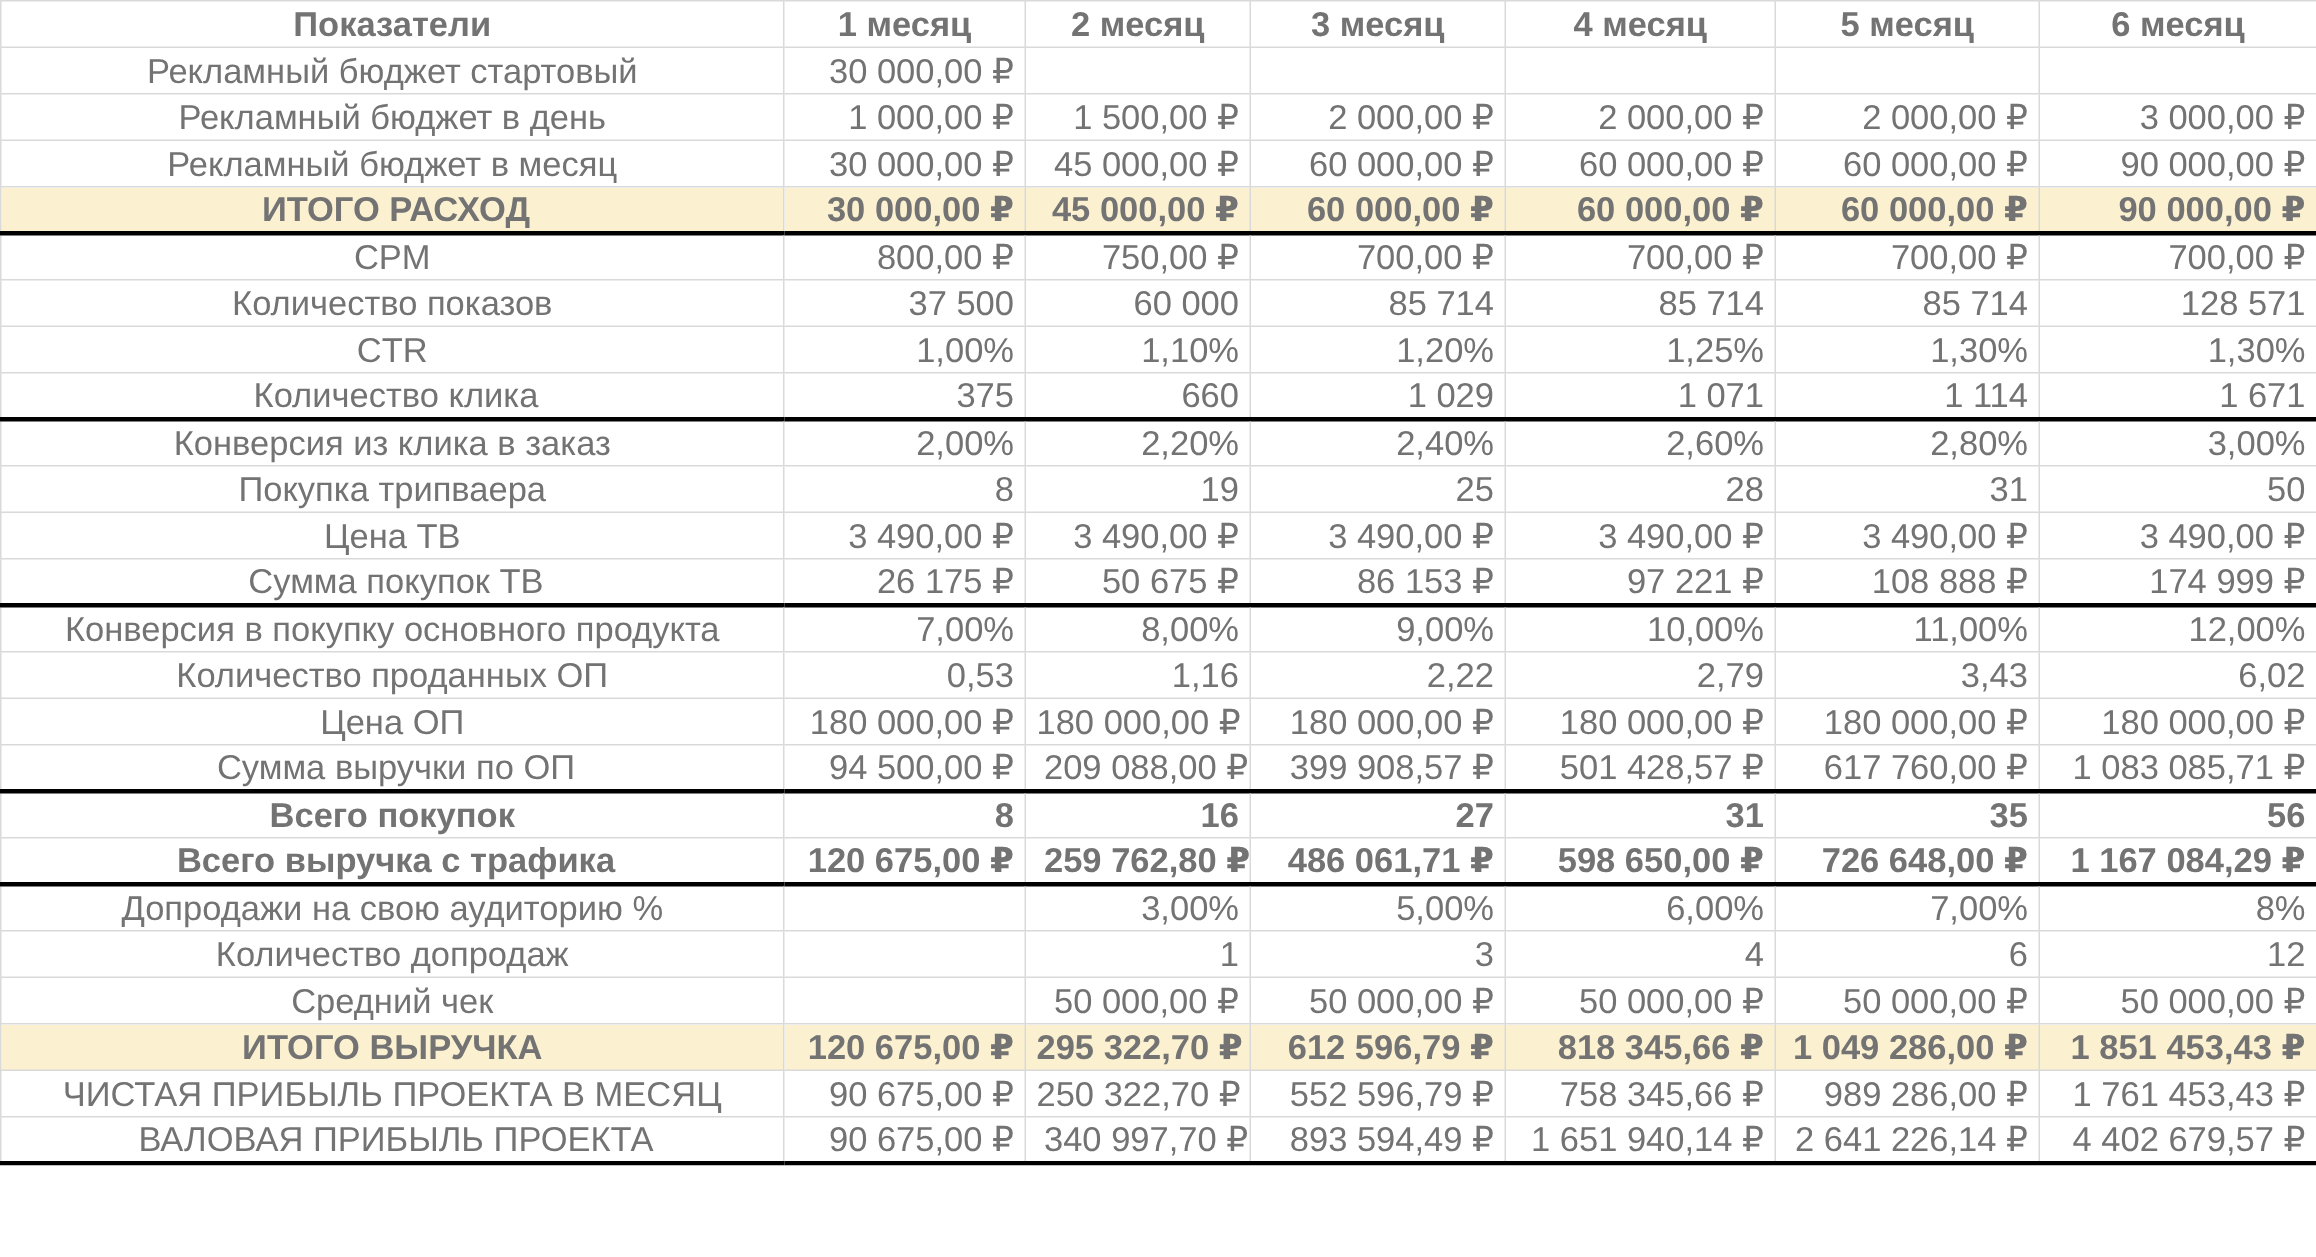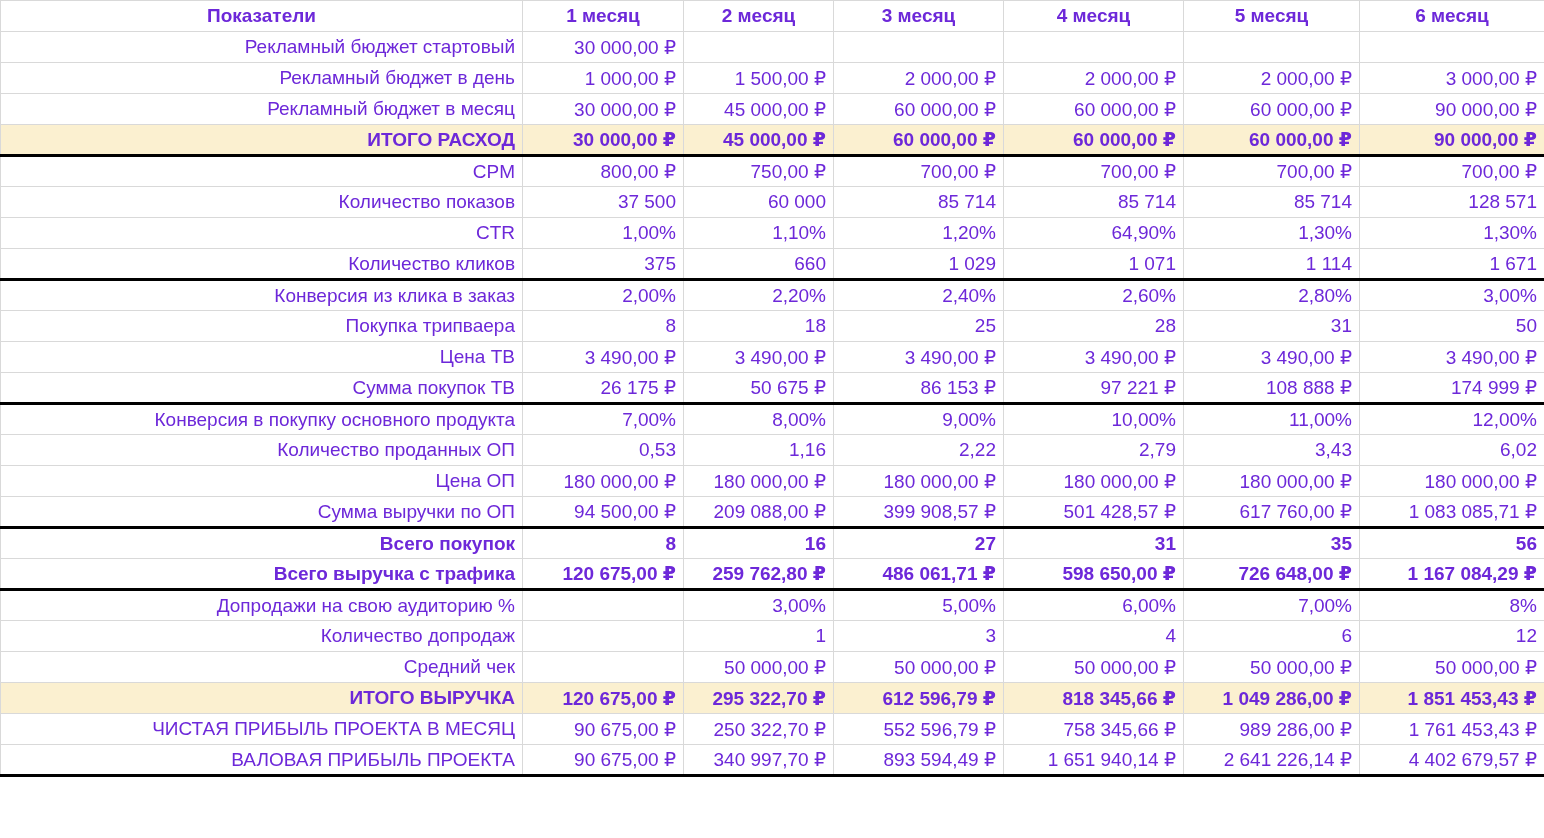--- a/index.html
+++ b/index.html
@@ -5,38 +5,38 @@
   html, body {
     margin: 0;
     padding: 0;
     background: #ffffff;
     font-family: "Liberation Sans", "DejaVu Sans", sans-serif;
   }
   #sheet {
     width: 1544px;
     border-collapse: collapse;
     table-layout: fixed;
-    font-size: 19px;
-    color: #6d28d9;
+    font-size: 23px;
+    color: #737373;
   }
   #sheet th, #sheet td {
     border: 1px solid #d9d9d9;
     height: 31px;
     padding: 0 7px;
     overflow: hidden;
     white-space: nowrap;
     vertical-align: middle;
     box-sizing: border-box;
   }
   #sheet thead th {
     font-weight: bold;
     text-align: center;
     background: #ffffff;
   }
-  #sheet td.label-cell { text-align: right; }
+  #sheet td.label-cell { text-align: center; }
   #sheet td.value-cell { text-align: right; }
   #sheet tr.bold td { font-weight: bold; }
   #sheet tr.highlight td { background: #FBF0D0; }
   #sheet tr.thick-bottom td { border-bottom: 3px solid #000000; padding-left: 12px; }
   
   #sheet tr > *:first-child { border-left-color: #d9d9d9; }
 </style>
 </head>
 <body>
 
@@ -114,46 +114,46 @@
         <td class="value-cell">85 714</td>
         <td class="value-cell">85 714</td>
         <td class="value-cell">85 714</td>
         <td class="value-cell">128 571</td>
       </tr>
       <tr>
         <td class="label-cell">CTR</td>
         <td class="value-cell">1,00%</td>
         <td class="value-cell">1,10%</td>
         <td class="value-cell">1,20%</td>
-        <td class="value-cell">64,90%</td>
+        <td class="value-cell">1,25%</td>
         <td class="value-cell">1,30%</td>
         <td class="value-cell">1,30%</td>
       </tr>
       <tr class="thick-bottom">
-        <td class="label-cell">Количество кликов</td>
+        <td class="label-cell">Количество клика</td>
         <td class="value-cell">375</td>
         <td class="value-cell">660</td>
         <td class="value-cell">1 029</td>
         <td class="value-cell">1 071</td>
         <td class="value-cell">1 114</td>
         <td class="value-cell">1 671</td>
       </tr>
       <tr>
         <td class="label-cell">Конверсия из клика в заказ</td>
         <td class="value-cell">2,00%</td>
         <td class="value-cell">2,20%</td>
         <td class="value-cell">2,40%</td>
         <td class="value-cell">2,60%</td>
         <td class="value-cell">2,80%</td>
         <td class="value-cell">3,00%</td>
       </tr>
       <tr>
         <td class="label-cell">Покупка трипваера</td>
         <td class="value-cell">8</td>
-        <td class="value-cell">18</td>
+        <td class="value-cell">19</td>
         <td class="value-cell">25</td>
         <td class="value-cell">28</td>
         <td class="value-cell">31</td>
         <td class="value-cell">50</td>
       </tr>
       <tr>
         <td class="label-cell">Цена ТВ</td>
         <td class="value-cell">3 490,00 ₽</td>
         <td class="value-cell">3 490,00 ₽</td>
         <td class="value-cell">3 490,00 ₽</td>

